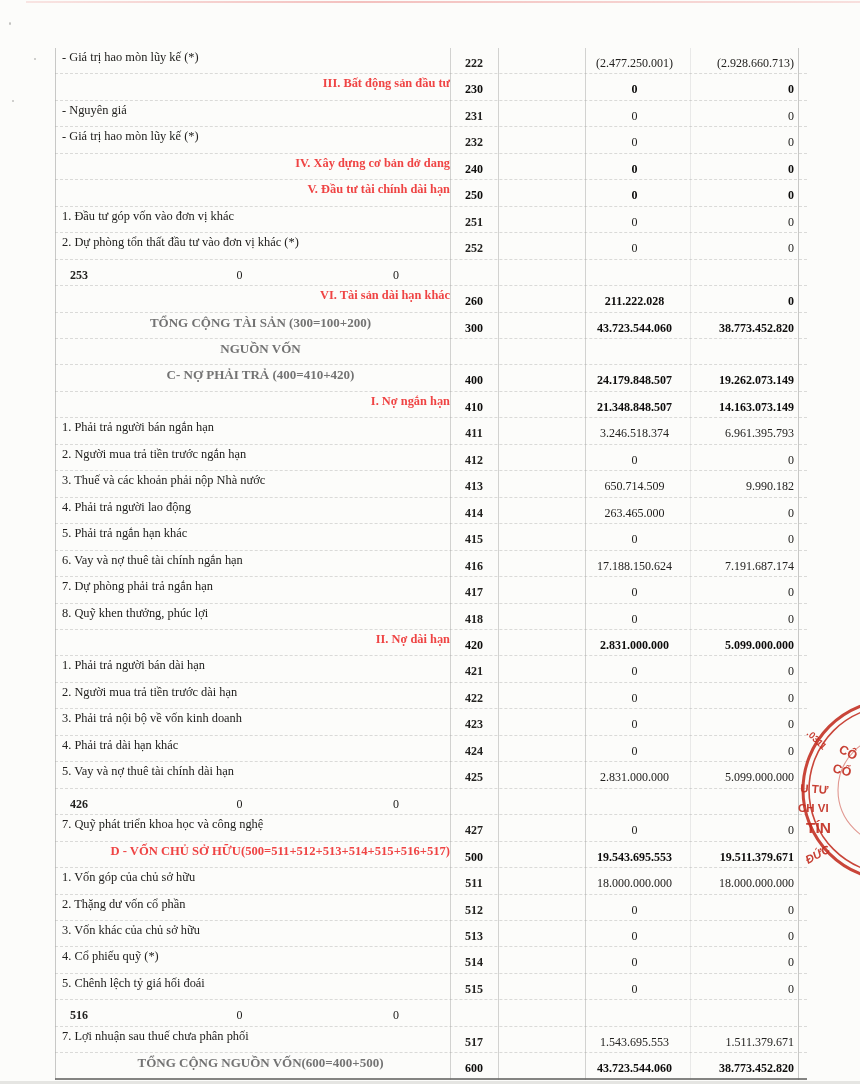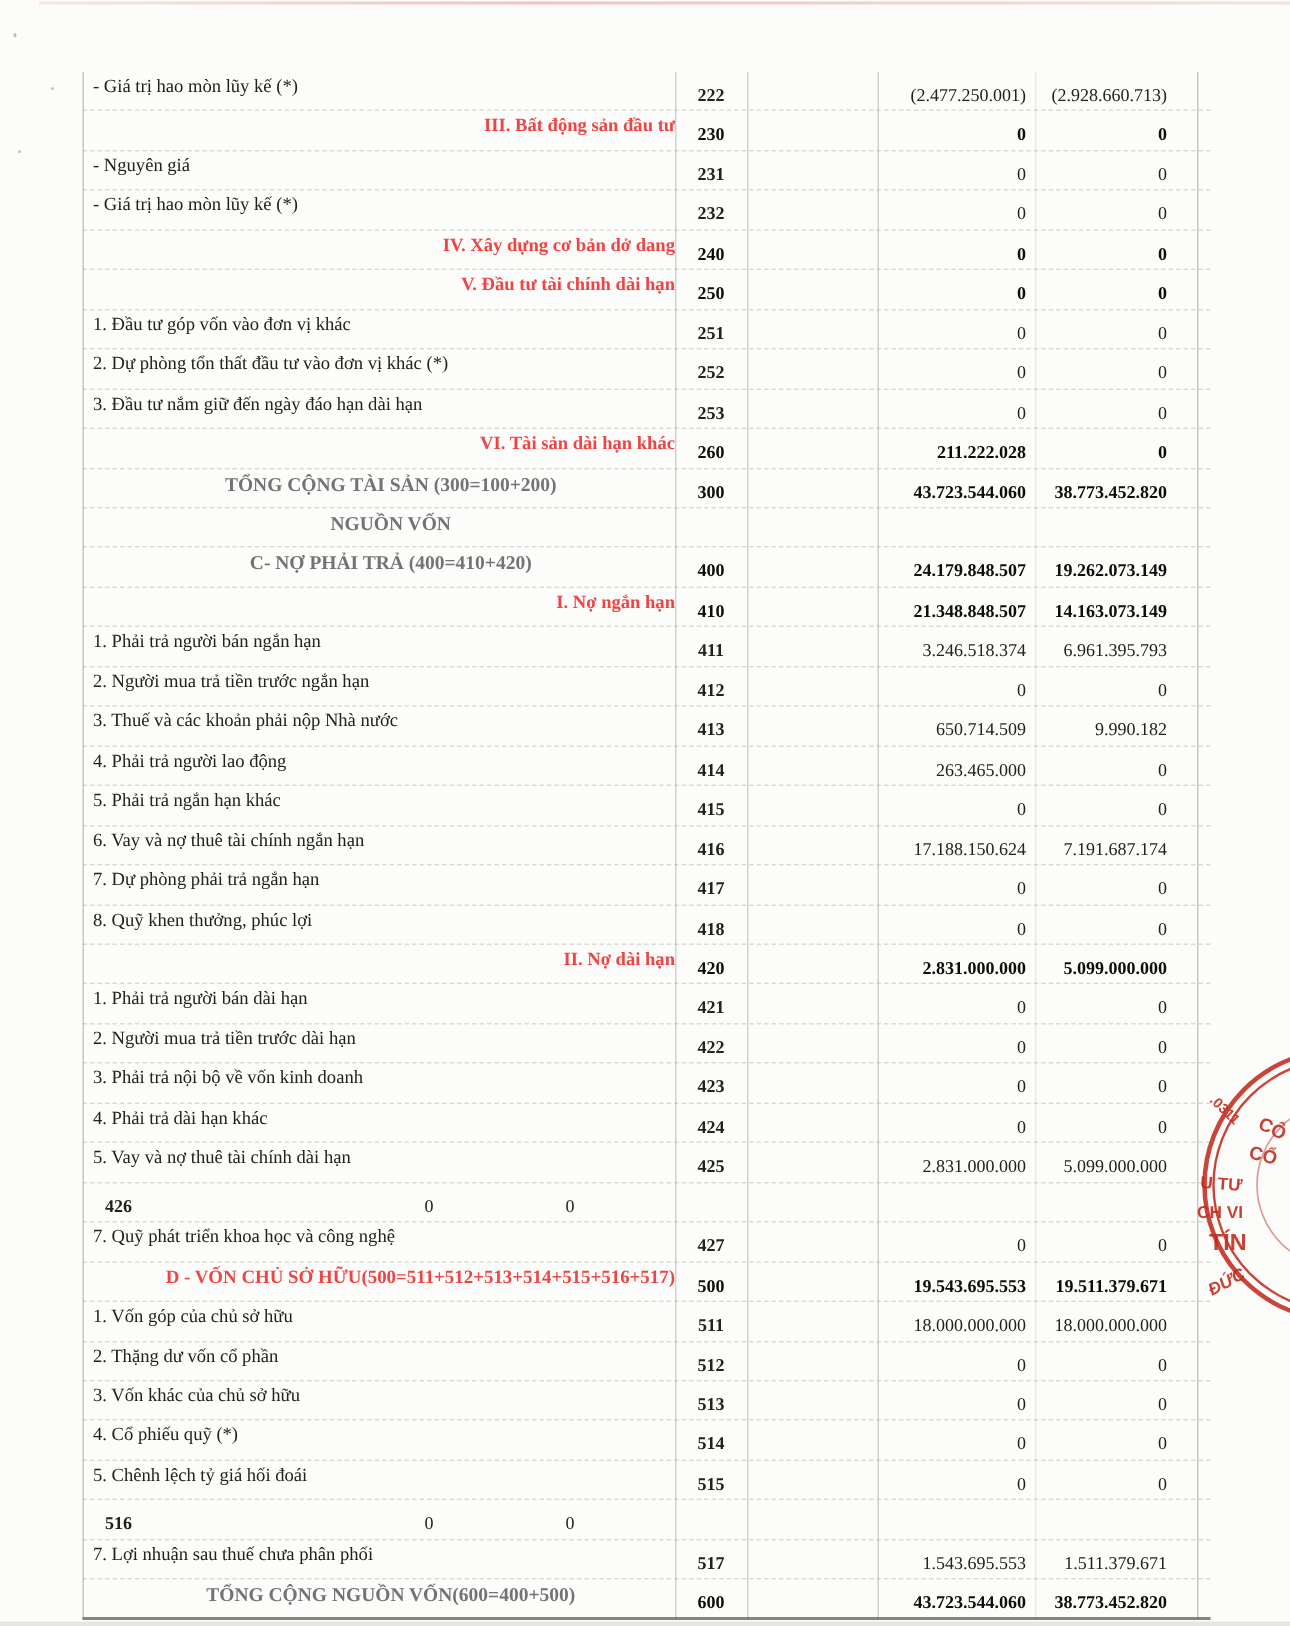--- a/index.html
+++ b/index.html
@@ -40,22 +40,22 @@
   .rows { position:absolute; inset:0; display:flex; flex-direction:column; }
   .row {
     display:flex; height:26.46px; box-sizing:border-box; flex:none;
     border-bottom:1px dashed rgba(168,168,165,0.40);
     position:relative;
   }
   .row > div { box-sizing:border-box; white-space:nowrap; overflow:visible; }
   .c-label { width:395px; padding:2px 0 0 7px; font-size:12.4px; }
   .c-code  { width:48px;  padding-top:8px; text-align:center; font-size:12px;font-weight:bold; }
   .c-note  { width:87px; }
-  .c-val   { width:105px; padding:8px 6px 0 0; text-align:right; font-size:12px; }
-  .c-val2  { width:109px; padding:8px 21px 0 0; text-align:right; font-size:12px; }
+  .c-val   { width:105px; padding:8px 6px 0 0; text-align:center; font-size:12px; }
+  .c-val2  { width:109px; padding:8px 5px 0 0; text-align:right; font-size:12px; }
 
   .section .c-label, .indent .c-label { font-weight:700; color:#ef4444;text-align:right; }
   .total .c-label, .caption .c-label, .grand .c-label {
     font-weight:700; text-align:center; padding-left:16px; font-size:13px; color:#737373;
   }
   .indent .c-label { padding-left:36px; font-size:12.6px; }
   .section .c-code, .total .c-code, .grand .c-code, .indent .c-code,
   .section .c-val, .total .c-val, .grand .c-val, .indent .c-val,
   .section .c-val2, .total .c-val2, .grand .c-val2, .indent .c-val2 {
     font-weight:700; color:#0e0d0c;
@@ -136,21 +136,20 @@
           <div class="c-val2">0</div>
         </div>
         <div class="row item">
           <div class="c-label">2. Dự phòng tổn thất đầu tư vào đơn vị khác (*)</div>
           <div class="c-code">252</div>
           <div class="c-note"></div>
           <div class="c-val">0</div>
           <div class="c-val2">0</div>
         </div>
         <div class="row item">
-          <div class="c-label">3. Đầu tư nắm giữ đến ngày đáo hạn dài hạn</div>
           <div class="c-code">253</div>
           <div class="c-note"></div>
           <div class="c-val">0</div>
           <div class="c-val2">0</div>
         </div>
         <div class="row section">
           <div class="c-label">VI. Tài sản dài hạn khác</div>
           <div class="c-code">260</div>
           <div class="c-note"></div>
           <div class="c-val">211.222.028</div>

